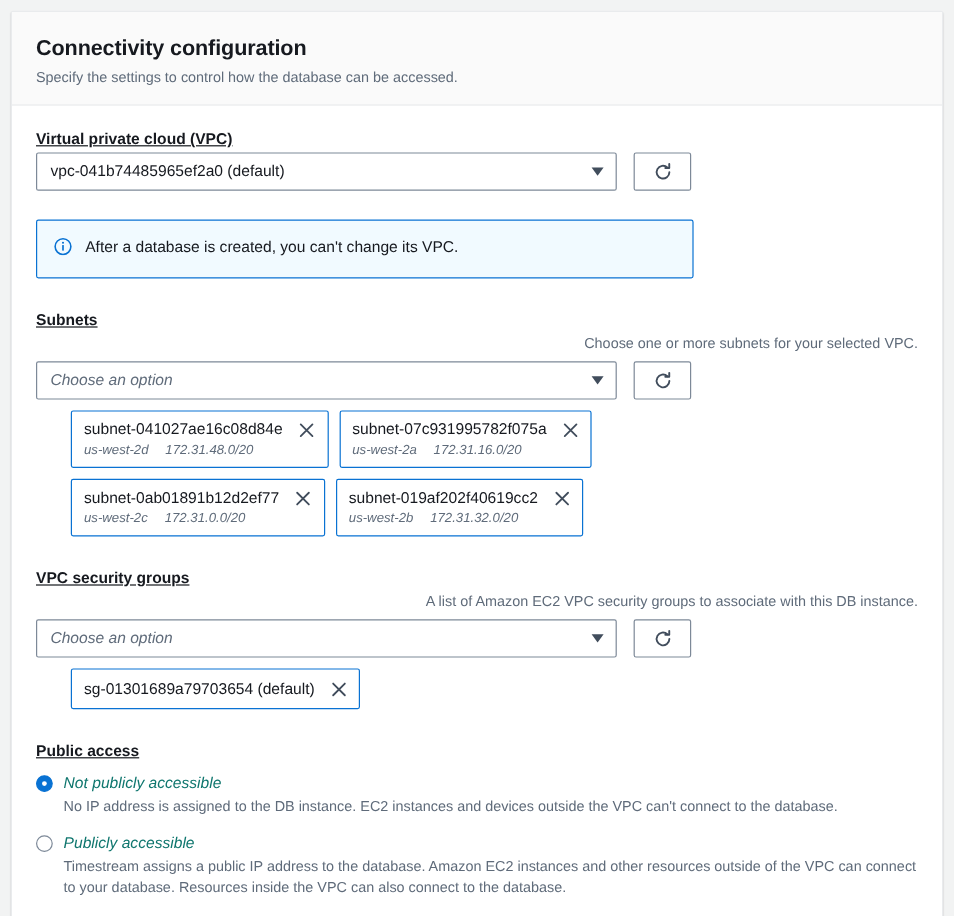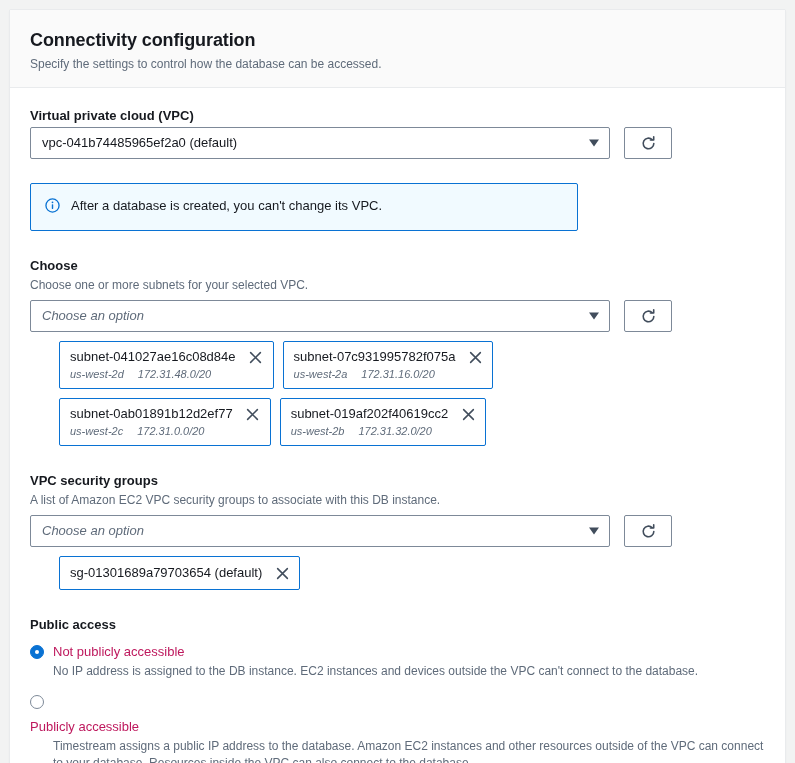--- a/index.html
+++ b/index.html
@@ -43,33 +43,35 @@
   }
 
   .card-body { padding: 19px 20px 28px 20px; }
 
   .field-label {
     font-size: 13px;
     font-weight: bold;
     color: #16191f;
     line-height: 18px;
     margin: 0 0 2px 0;
+    text-decoration: underline;
   }
   .field-desc {
     font-size: 12px;
     color: #5f6b7a;
     line-height: 16px;
     margin: 0 0 7px 0;
+    text-align: right;
   }
 
   .control-row { display: flex; align-items: flex-start; gap: 14px; }
 
   .select {
     position: relative;
-    width: 580px;
+    width: 484px;
     height: 32px;
     border: 1px solid #7d8998;
     border-radius: 2px;
     background: #ffffff;
     display: flex;
     align-items: center;
     padding: 0 14px 0 11px;
     font-size: 13px;
     color: #16191f;
     cursor: pointer;
@@ -197,22 +199,23 @@
   .radio-mark.checked::after {
     content: "";
     position: absolute;
     left: 4px; top: 4px;
     width: 4px; height: 4px;
     border-radius: 50%;
     background: #ffffff;
   }
   .radio-label {
     font-size: 13px;
-    color: #be185d;
+    color: #0f766e;
     line-height: 18px;
+    font-style: italic;
   }
   .radio-desc {
     font-size: 12px;
     color: #5f6b7a;
     line-height: 17px;
     margin: 2px 0 0 23px;
     max-width: 728px;
   }
 </style>
 </head>
@@ -250,21 +253,21 @@
         <svg width="15" height="15" viewBox="0 0 16 16">
           <circle cx="8" cy="8" r="7" fill="none" stroke="#0972d3" stroke-width="1.4"></circle>
           <circle cx="8" cy="4.6" r="0.95" fill="#0972d3"></circle>
           <rect x="7.25" y="6.6" width="1.5" height="5" rx="0.5" fill="#0972d3"></rect>
         </svg>
       </span>
       <span class="alert-text">After a database is created, you can't change its VPC.</span>
     </div>
 
     <div class="section">
-      <div class="field-label">Choose</div>
+      <div class="field-label">Subnets</div>
       <div class="field-desc">Choose one or more subnets for your selected VPC.</div>
       <div class="control-row">
         <div class="select placeholder">
           <span class="select-value">Choose an option</span>
           <span class="caret"></span>
         </div>
         <button class="refresh-btn">
           <span>
             <svg width="17" height="17" viewBox="0 0 16 16" fill="none" stroke="#414d5c" stroke-width="1.5" stroke-linecap="round">
               <path d="M13 8a5 5 0 1 1-1.6-3.7"></path>
@@ -375,21 +378,21 @@
 
         <div>
           <div class="radio-row">
             <span class="radio-mark checked"></span>
             <span class="radio-label">Not publicly accessible</span>
           </div>
           <div class="radio-desc">No IP address is assigned to the DB instance. EC2 instances and devices outside the VPC can't connect to the database.</div>
         </div>
 
         <div style="margin-top:13px;">
-          <div class="radio-row" style="margin-top:5px;flex-direction:column;">
+          <div class="radio-row" style="margin-top:5px;">
             <span class="radio-mark"></span>
             <span class="radio-label">Publicly accessible</span>
           </div>
           <div class="radio-desc">Timestream assigns a public IP address to the database. Amazon EC2 instances and other resources outside of the VPC can connect to your database. Resources inside the VPC can also connect to the database.</div>
         </div>
 
       </div>
     </div>
 
   </div>

